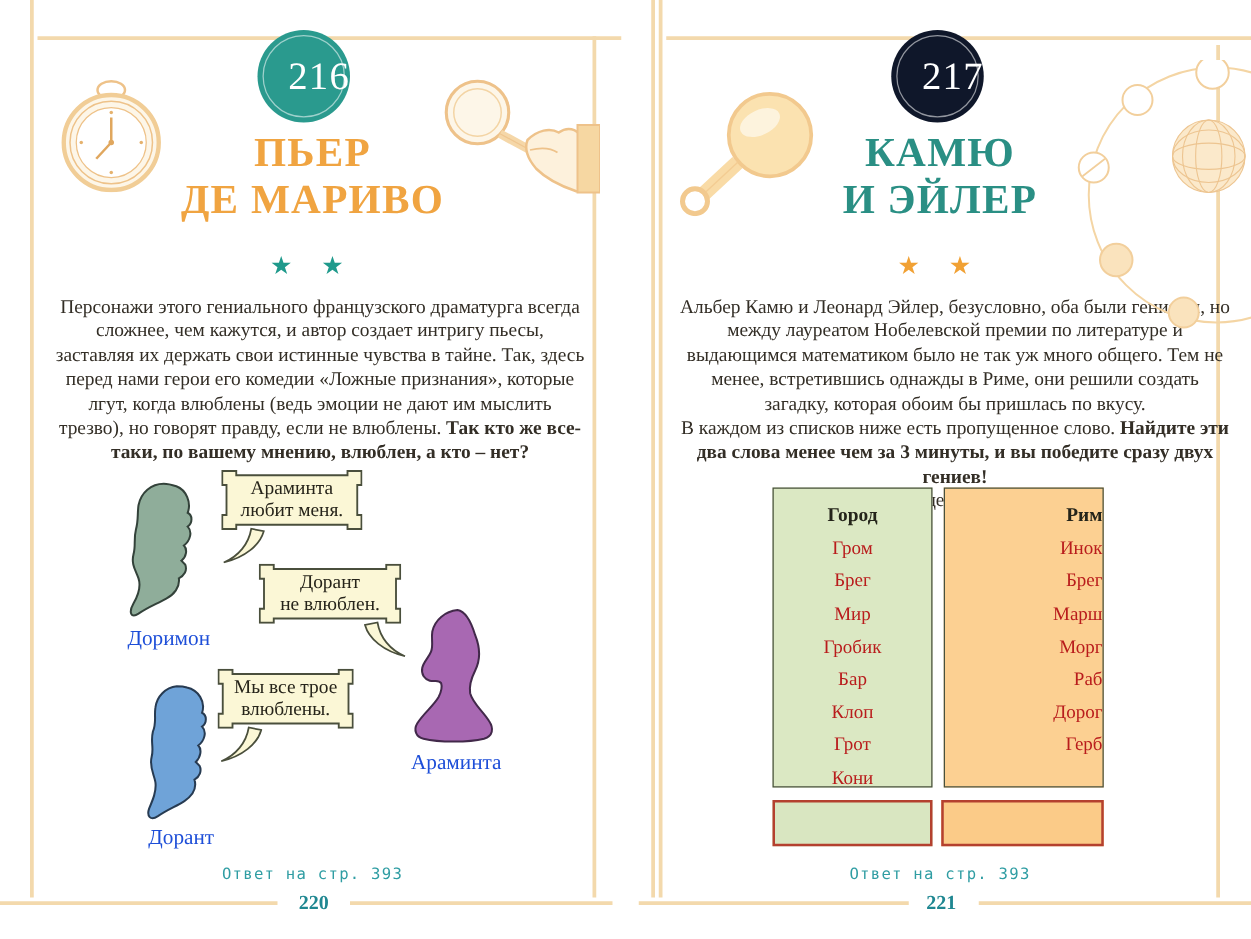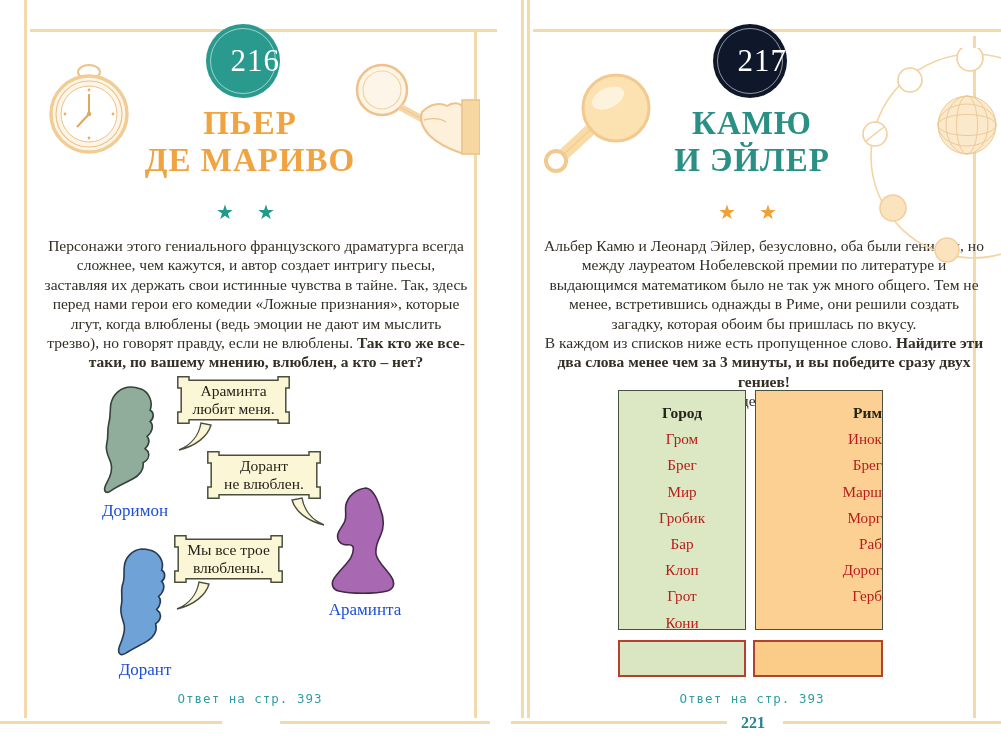--- a/index.html
+++ b/index.html
@@ -176,20 +176,21 @@
       <path d="M0.8,0.8 H12 V4.2 H97 V0.8 H108.2 V12 H104.8 V36 H108.2 V47.2 H97 V43.8 H12 V47.2 H0.8 V36 H4.2 V12 H0.8 Z" fill="#fbf7d6" stroke="#4a4f3c" stroke-width="1.5"></path>
     </svg>
     <div class="bubble-text">Мы все трое
 влюблены.</div>
   </div>
   <svg class="tail" style="left:176px;top:580px;" width="34" height="30" viewBox="0 0 34 30">
     <path d="M1,29 C13,24 21,14 23,2 L33,4 C30,15 18,25 1,29 Z" fill="#fbf7d6" stroke="#4a4f3c" stroke-width="1.4"></path>
   </svg>
 
   <div class="answer-ref" style="left:25px;top:691px;">Ответ на стр. 393</div>
+  <div class="pagenum" style="left:25px;top:714px;">220</div>
 
   <div class="badge badge-orange" style="left:713px;top:24px;">
     <span class="ring"></span>
     <span class="num">217</span>
   </div>
   <div class="title title-teal" style="left:527px;top:105px;">
     <span class="blk">КАМЮ</span>
     <span class="blk">И ЭЙЛЕР</span>
   </div>
   <div class="stars stars-orange" style="left:527px;top:200px;">★ ★</div>

